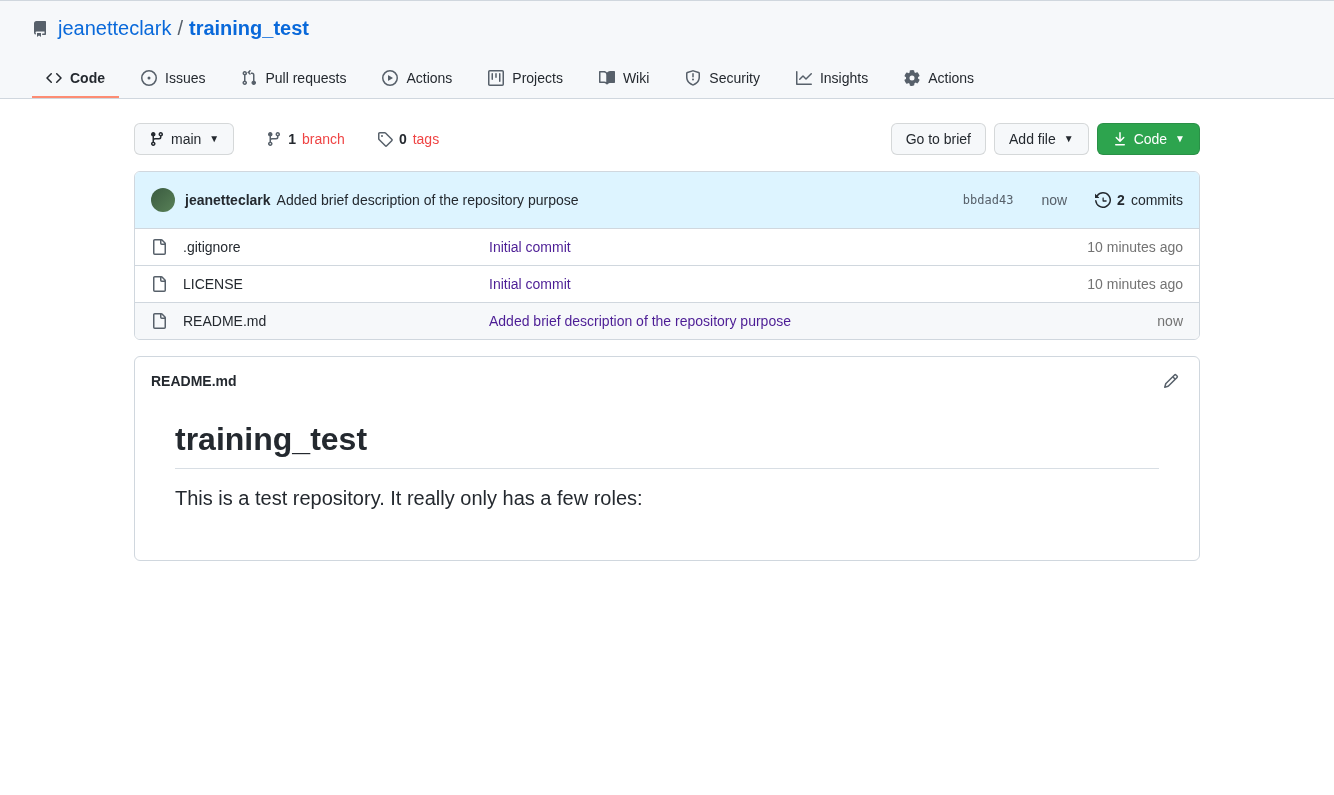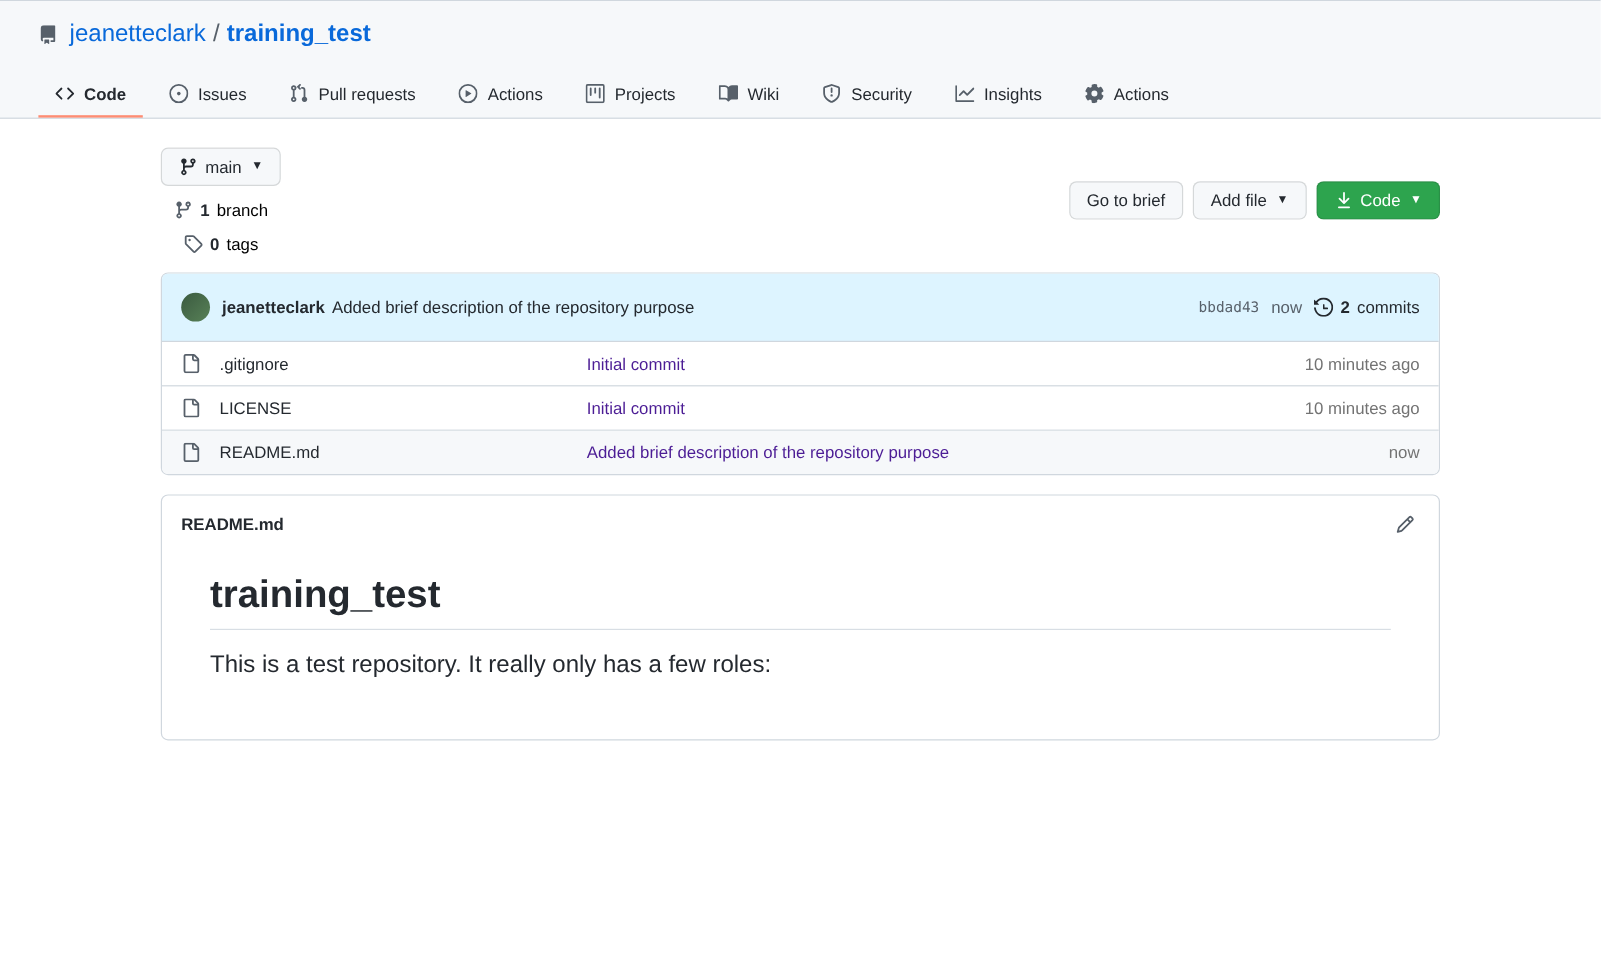--- a/index.html
+++ b/index.html
@@ -56,22 +56,21 @@
     }
     .toolbar {
       display: flex;
       justify-content: space-between;
       align-items: center;
       margin-bottom: 16px;
     }
     .toolbar-left {
       display: flex;
       align-items: center;
-      gap: 12px;
-      flex-direction: column;
+      gap: 32px;
     }
     .toolbar-right {
       display: flex;
       align-items: center;
       gap: 8px;
     }
     .btn {
       display: inline-flex;
       align-items: center;
       gap: 6px;
@@ -94,21 +93,21 @@
     .btn .caret { font-size: 10px; margin-left: 2px; }
     .link-stat {
       display: inline-flex;
       align-items: center;
       gap: 6px;
       color: #24292f;
       font-size: 14px;
       cursor: pointer;
     }
     .link-stat strong { font-weight: 600; }
-    .link-stat .muted { color: #000000; }
+    .link-stat .muted { color: #ef4444; }
     .commit-box {
       border: 1px solid #d0d7de;
       border-radius: 6px;
       overflow: hidden;
     }
     .commit-header {
       display: flex;
       align-items: center;
       padding: 16px;
       background: #ddf4ff;
@@ -121,21 +120,21 @@
       background: linear-gradient(135deg, #3a5a40, #588157);
       margin-right: 10px;
       flex-shrink: 0;
     }
     .commit-author { font-weight: 600; margin-right: 6px; }
     .commit-msg { color: #24292f; }
     .commit-meta {
       margin-left: auto;
       display: flex;
       align-items: center;
-      gap: 10px;
+      gap: 28px;
     }
     .commit-sha {
       font-family: ui-monospace, SFMono-Regular, Menlo, monospace;
       font-size: 12px;
       color: #57606a;
     }
     .commit-time { color: #57606a; }
     .commits-link {
       display: flex;
       align-items: center;

